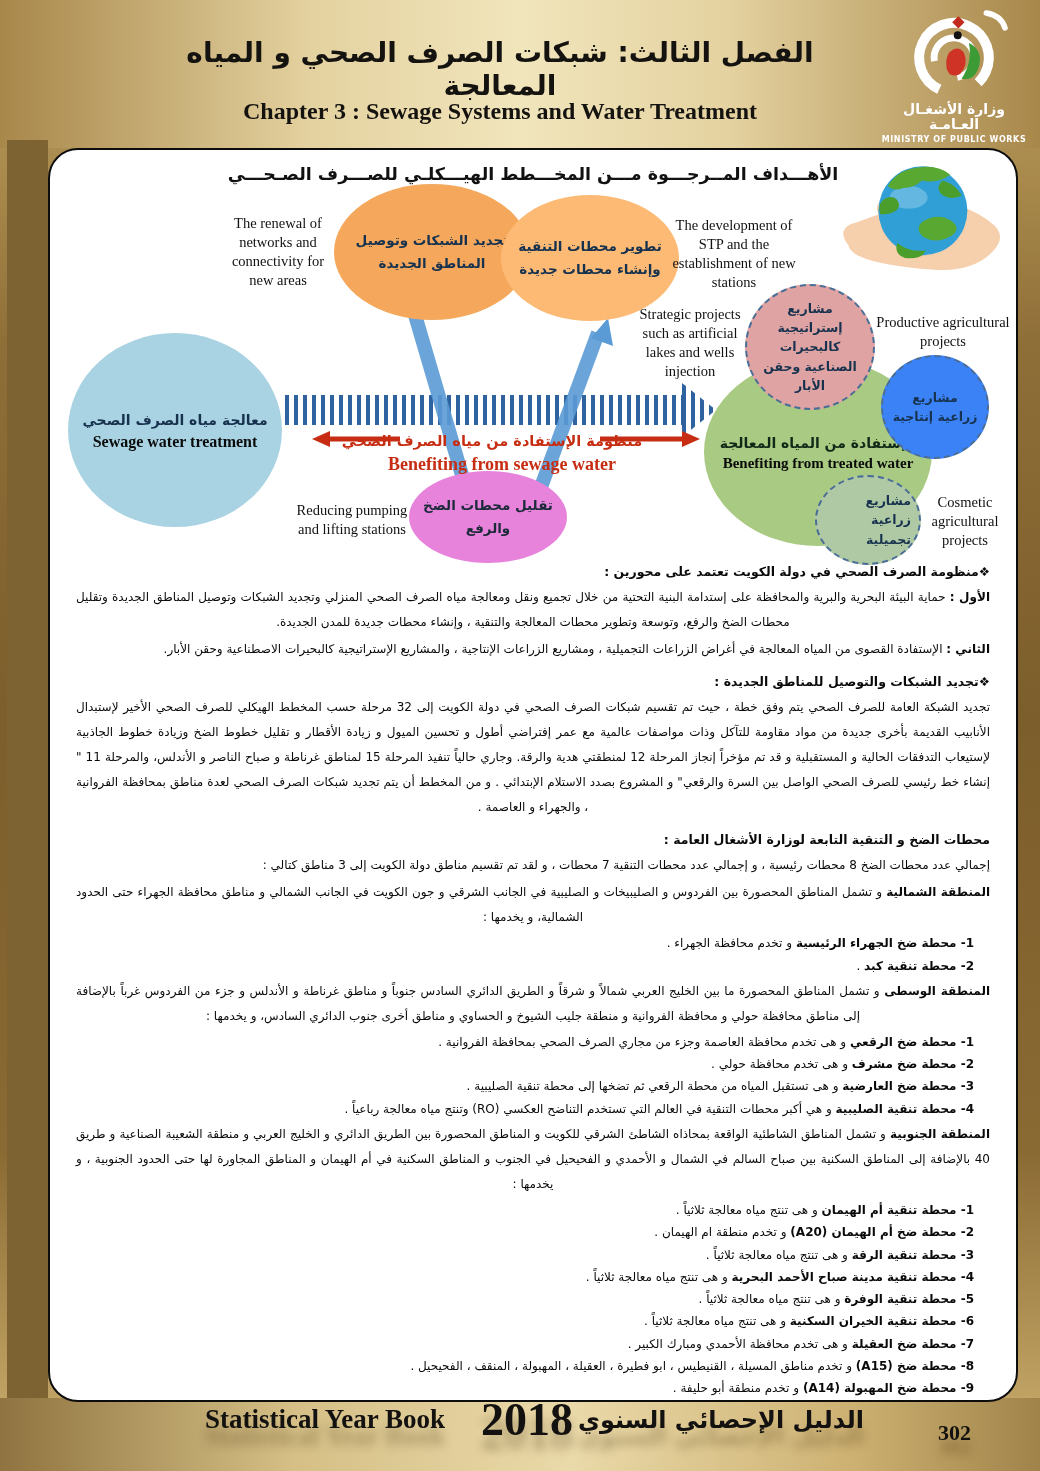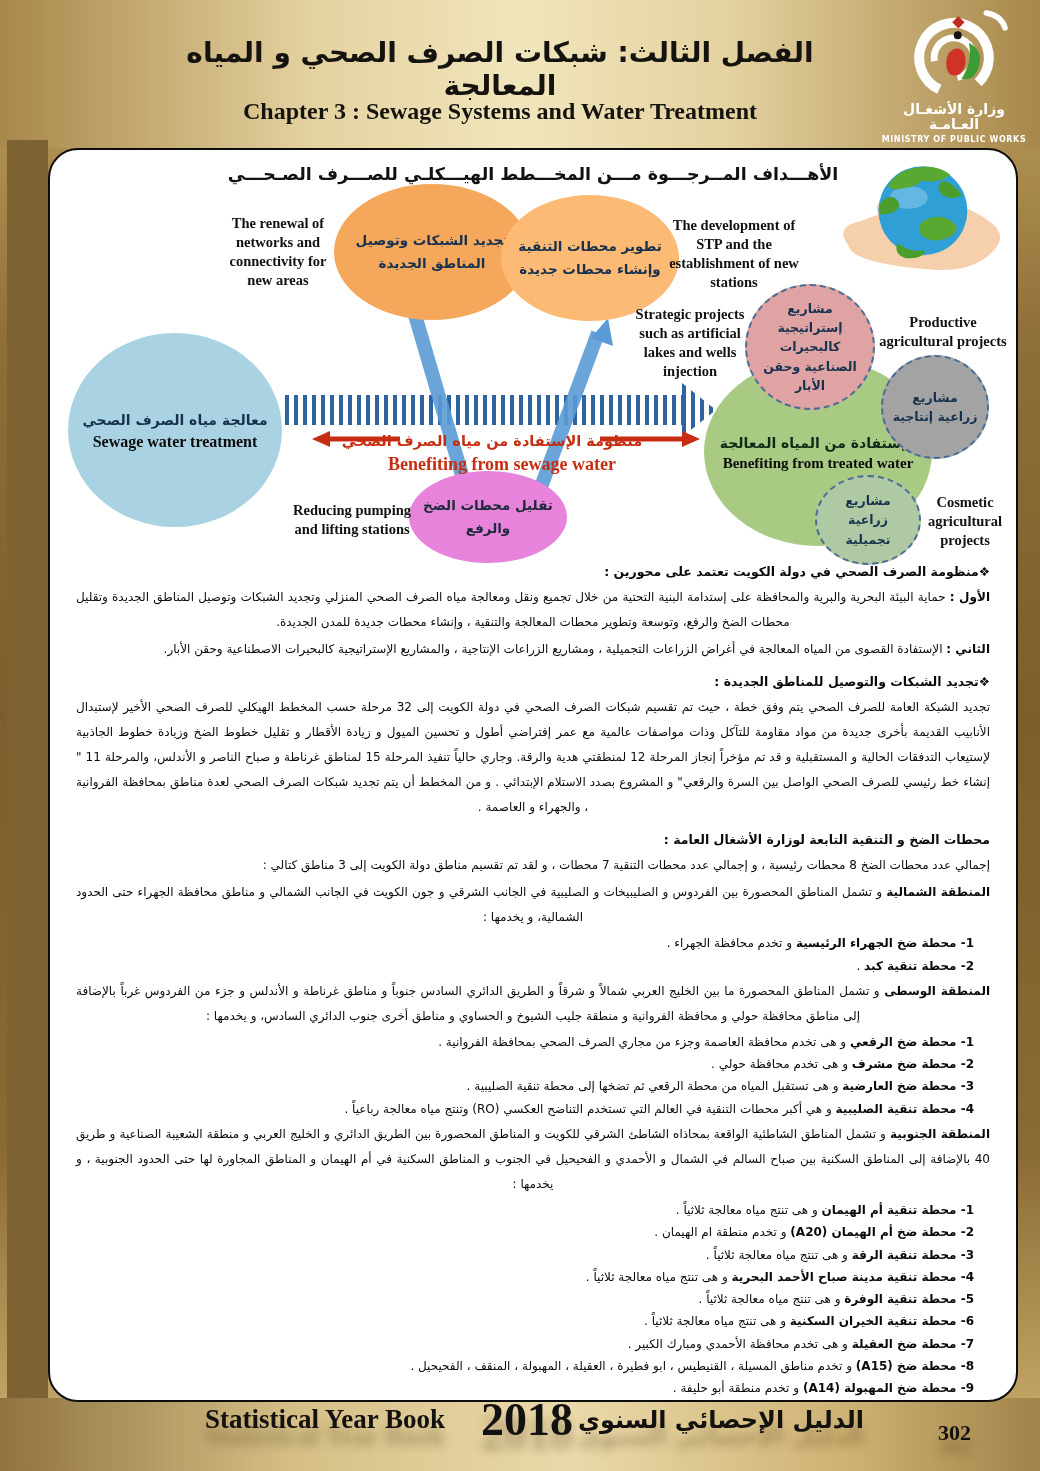--- a/index.html
+++ b/index.html
@@ -32,21 +32,21 @@
   .diagram{position:relative;width:100%;height:402px;}
   .dg-title{position:absolute;left:0;top:14px;width:100%;text-align:center;
     font-weight:bold;font-size:17.5px;color:#111;}
   .node{position:absolute;border-radius:50%;display:flex;flex-direction:column;align-items:center;
     justify-content:center;text-align:center;transform:translate(-50%,-50%);z-index:2;}
   .node .n-ar{font-weight:bold;font-size:13.5px;color:#17324e;line-height:1.7;padding:0 8px;}
   .node .n-en{font-family:"Liberation Serif",serif;font-weight:bold;color:#0b0b0b;padding:0 4px;}
   .dashed{border:2.5px dashed #4a6d96;z-index:3;}
   .dashed .n-ar{font-size:12.5px;line-height:1.55;}
   .elabel{position:absolute;transform:translate(-50%,-50%);text-align:center;z-index:3;
-    font-family:"Liberation Serif",serif;font-size:14.5px;line-height:1.3;color:#111;font-weight:bold;}
+    font-family:"Liberation Serif",serif;font-size:14.5px;line-height:1.3;color:#111;}
   .band{position:absolute;left:235px;top:245px;width:397px;height:30px;z-index:1;
     background:repeating-linear-gradient(90deg,#2f639f 0 4px,#ffffff 4px 9px);}
   .band-head{position:absolute;left:632px;top:233px;width:34px;height:54px;z-index:1;
     background:repeating-linear-gradient(90deg,#2f639f 0 4px,#ffffff 4px 9px);
     clip-path:polygon(0 0,100% 50%,0 100%);}
   .connectors{position:absolute;left:0;top:0;z-index:1;}
   .red-ar{position:absolute;left:442px;top:291px;transform:translate(-50%,-50%);
     font-weight:bold;font-size:14.5px;color:#c62d12;white-space:nowrap;z-index:3;}
   .red-en{position:absolute;left:452px;top:314px;transform:translate(-50%,-50%);
     font-family:"Liberation Serif",serif;font-weight:bold;font-size:18px;color:#c62d12;white-space:nowrap;z-index:3;}
@@ -136,25 +136,25 @@
     <div class="node dashed" style="left: 760px; top: 197px; width: 126px; height: 122px; background-color: rgb(223, 163, 163);">
       <div class="n-ar">مشاريع إستراتيجية كالبحيرات الصناعية وحقن الأبار</div>
     </div>
 
     <div class="node" style="left: 768px; top: 302px; width: 228px; height: 188px; background-color: rgb(169, 202, 130);">
       <div class="n-ar" style="font-size:14px;color:#102a18;">الإستفادة من المياه المعالجة</div>
       <div class="n-en" style="font-size:15px;">Benefiting from treated water</div>
     </div>
 
     <div class="elabel" style="left:893px;top:182px;width:142px;">Productive agricultural projects</div>
-    <div class="node dashed" style="left: 885px; top: 257px; width: 104px; height: 100px; background-color: #a3a3a3;">
+    <div class="node dashed" style="left: 885px; top: 257px; width: 104px; height: 100px; background-color: #3b82f6;">
       <div class="n-ar">مشاريع زراعية إنتاجية</div>
     </div>
 
-    <div class="node dashed" style="left: 818px; top: 370px; width: 102px; height: 86px; background-color: rgb(175, 201, 165);">
+    <div class="node dashed" style="left: 818px; top: 370px; width: 102px; height: 86px; background-color: rgb(175, 201, 165); text-align: right;">
       <div class="n-ar">مشاريع زراعية تجميلية</div>
     </div>
     <div class="elabel" style="left:915px;top:371px;width:104px;">Cosmetic agricultural projects</div>
 
     <div class="node" style="left: 125px; top: 280px; width: 214px; height: 194px; background-color: rgb(169, 211, 226);">
       <div class="n-ar" style="font-size:14px;">معالجة مياه الصرف الصحي</div>
       <div class="n-en" style="font-size:16px;">Sewage water treatment</div>
     </div>
 
     <div class="node" style="left: 438px; top: 367px; width: 158px; height: 92px; background-color: rgb(232, 131, 220);">

